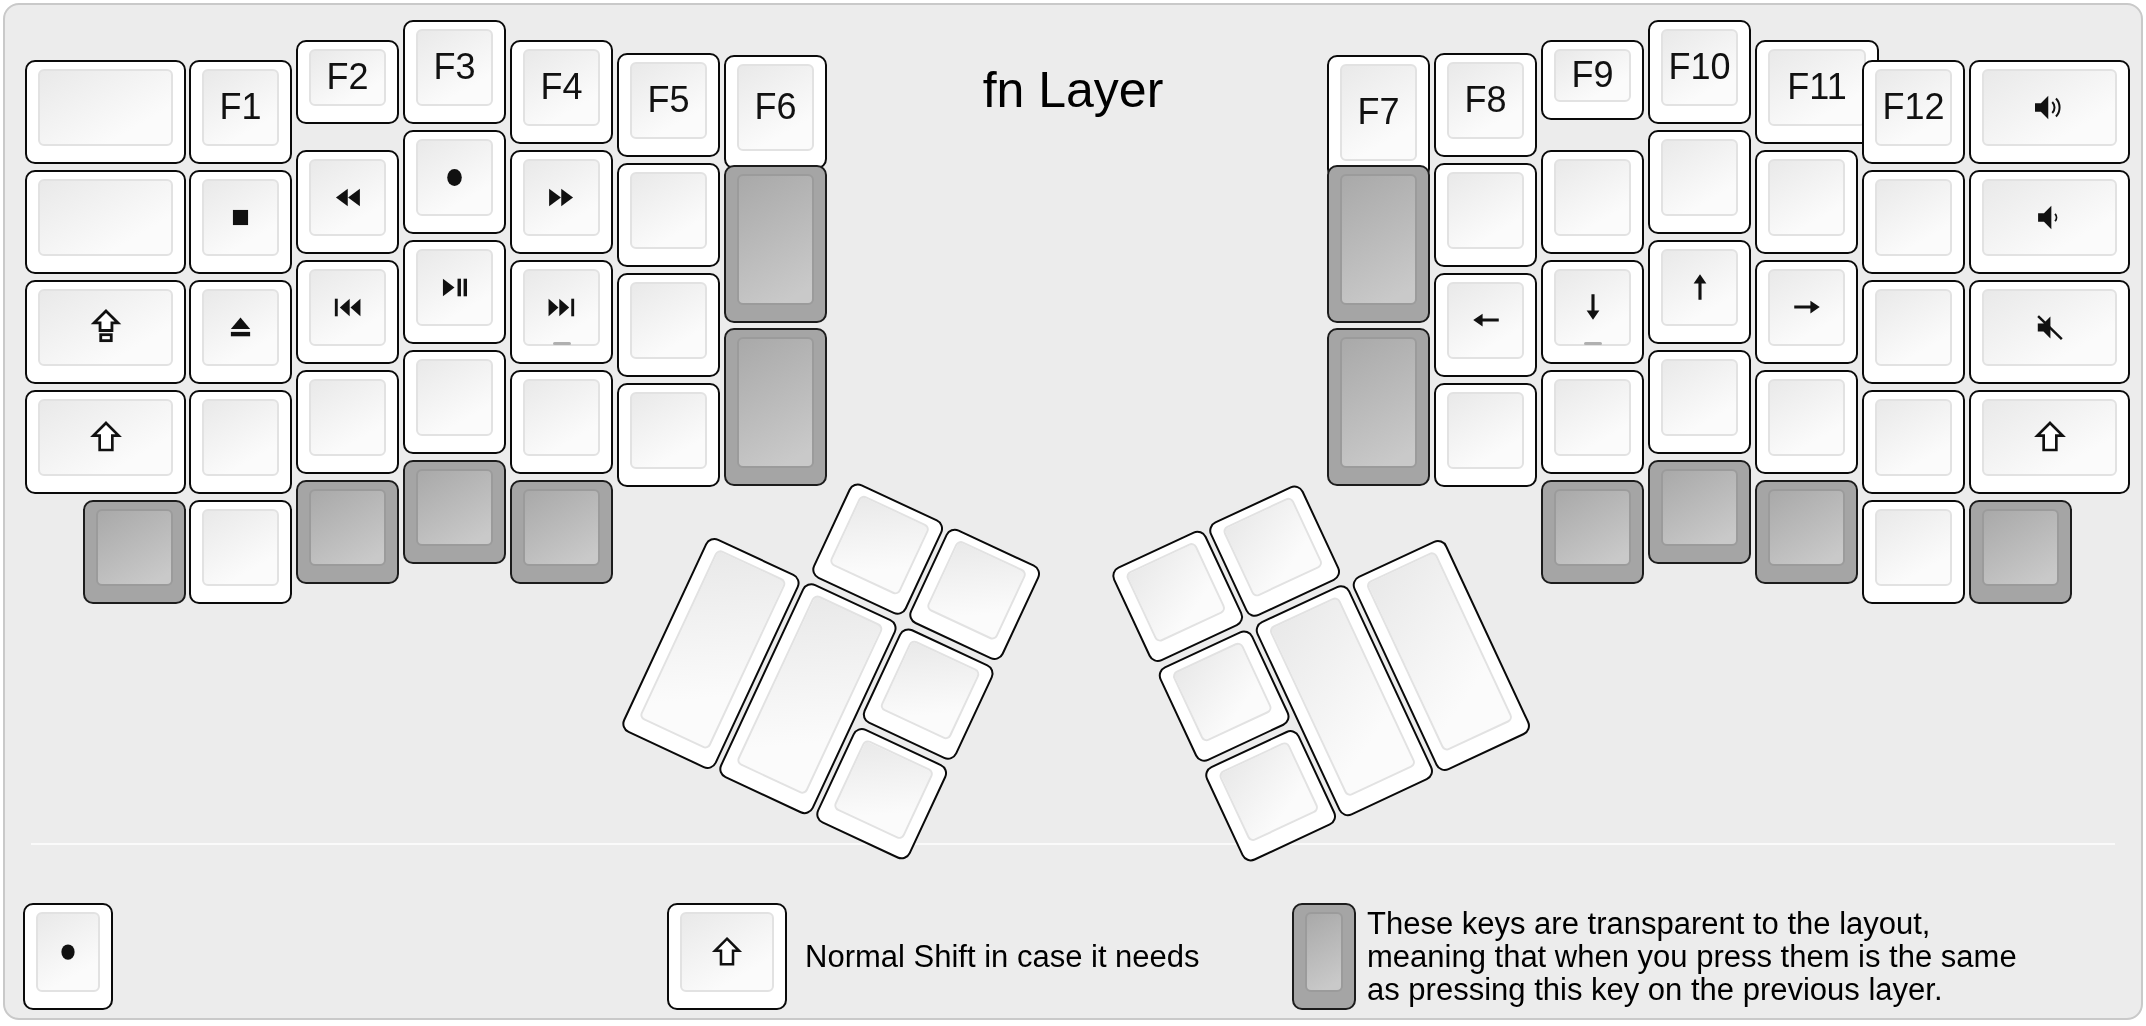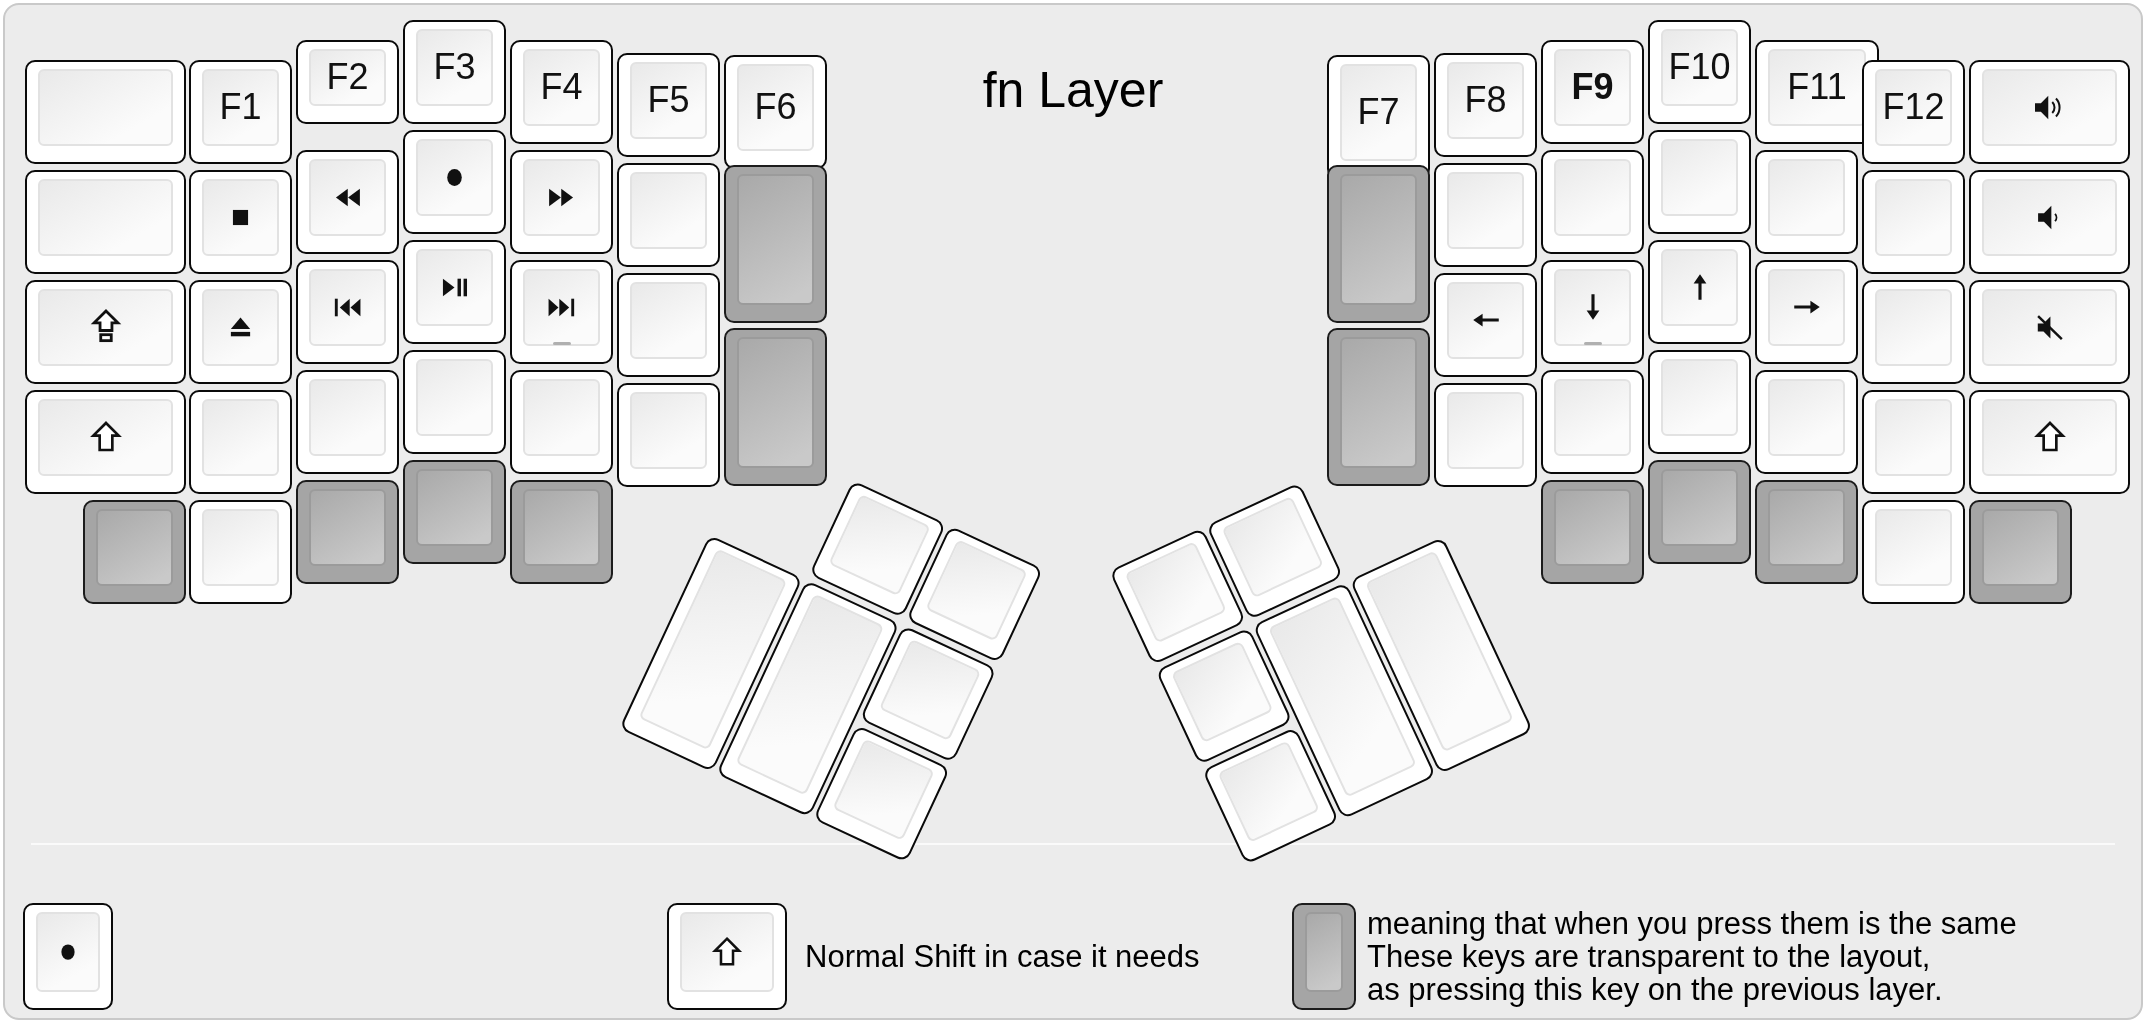--- a/index.html
+++ b/index.html
@@ -255,21 +255,21 @@
         <div class="face"></div>
         <span class="kicon icon-arrow-left">
           <svg viewBox="0 0 24 24">
             <path d="M21 10.9 H9.6 V7.5 L3 12 L9.6 16.5 V13.1 H21 Z"></path>
           </svg>
         </span>
       </div>
       <div class="key" style="left: 1429px; top: 378px; width: 103px; height: 104px;">
         <div class="face"></div>
       </div>
-      <div class="key" style="left: 1536px; top: 35px; width: 103px; height: 104px; font-weight: bold;">
+      <div class="key" style="left: 1536px; top: 35px; width: 103px; height: 80px;">
         <div class="face"></div>
         <span class="klabel">F9</span>
       </div>
       <div class="key" style="left: 1536px; top: 145px; width: 103px; height: 104px;">
         <div class="face"></div>
       </div>
       <div class="key" style="left: 1536px; top: 255px; width: 103px; height: 104px;">
         <div class="face"></div>
         <span class="kicon icon-arrow-down">
           <svg viewBox="0 0 24 24">
@@ -441,18 +441,18 @@
           </svg>
         </span>
       </div>
       <div class="legend-text" style="left: 800px; top: 898px;">
         <div>Normal Shift in case it needs</div>
       </div>
       <div class="key gray legend-item-key" style="left: 1287px; top: 898px; width: 64px; height: 107px;">
         <div class="face"></div>
       </div>
       <div class="legend-text" style="left: 1362px; top: 898px;">
+        <div>These keys are transparent to the layout,</div>
         <div>meaning that when you press them is the same</div>
-        <div>These keys are transparent to the layout,</div>
         <div>as pressing this key on the previous layer.</div>
       </div>
     </div>
 </div>
 
 </body></html>

